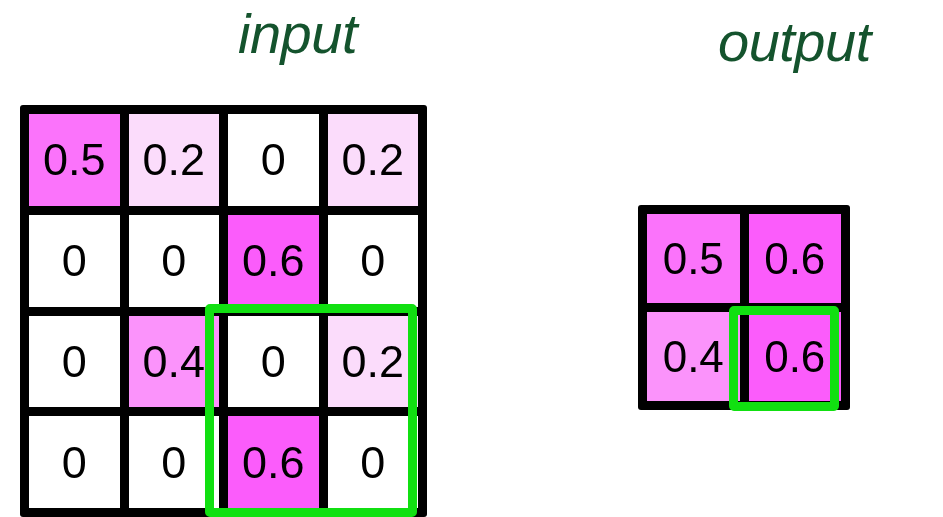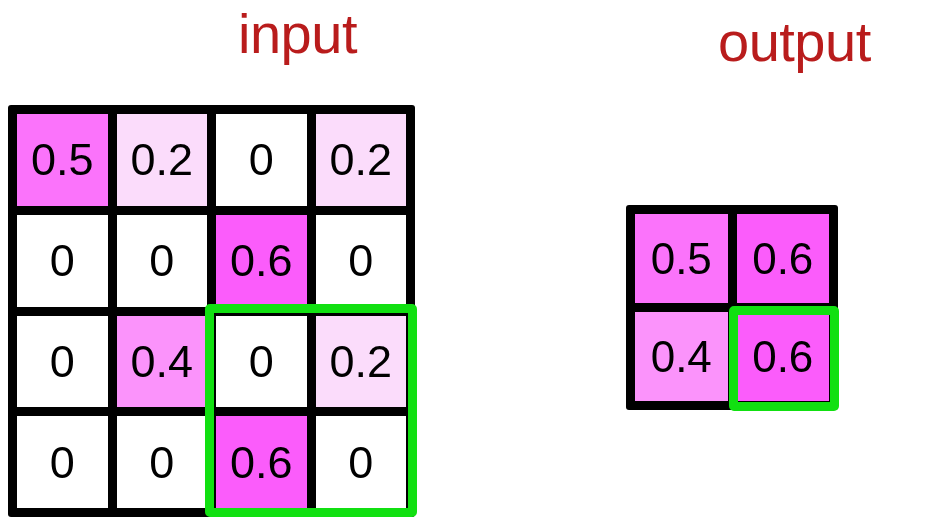--- a/index.html
+++ b/index.html
@@ -13,33 +13,35 @@
     position: relative;
     overflow: hidden;
     font-family: "Liberation Sans", sans-serif;
   }
 
   
   .title {
     position: absolute;
     font-size: 56px;
     line-height: 56px;
-    color: #b91c1c;
+    color: #14532d;
     white-space: nowrap;
     letter-spacing: -0.5px;
+    font-style: italic;
   }
   #input-title  { left: 238px; top: 6px; }
   #output-title { left: 718px; top: 14px; }
 
   
   .grid {
     position: absolute;
     display: grid;
     background: #000000;
     box-sizing: border-box;
+    margin-left: 12px;
   }
 
   #input-grid {
     left: 8px;
     top: 105px;
     width: 407px;
     height: 412px;
     grid-template-columns: repeat(4, 1fr);
     grid-template-rows: repeat(4, 1fr);
     gap: 9px;

